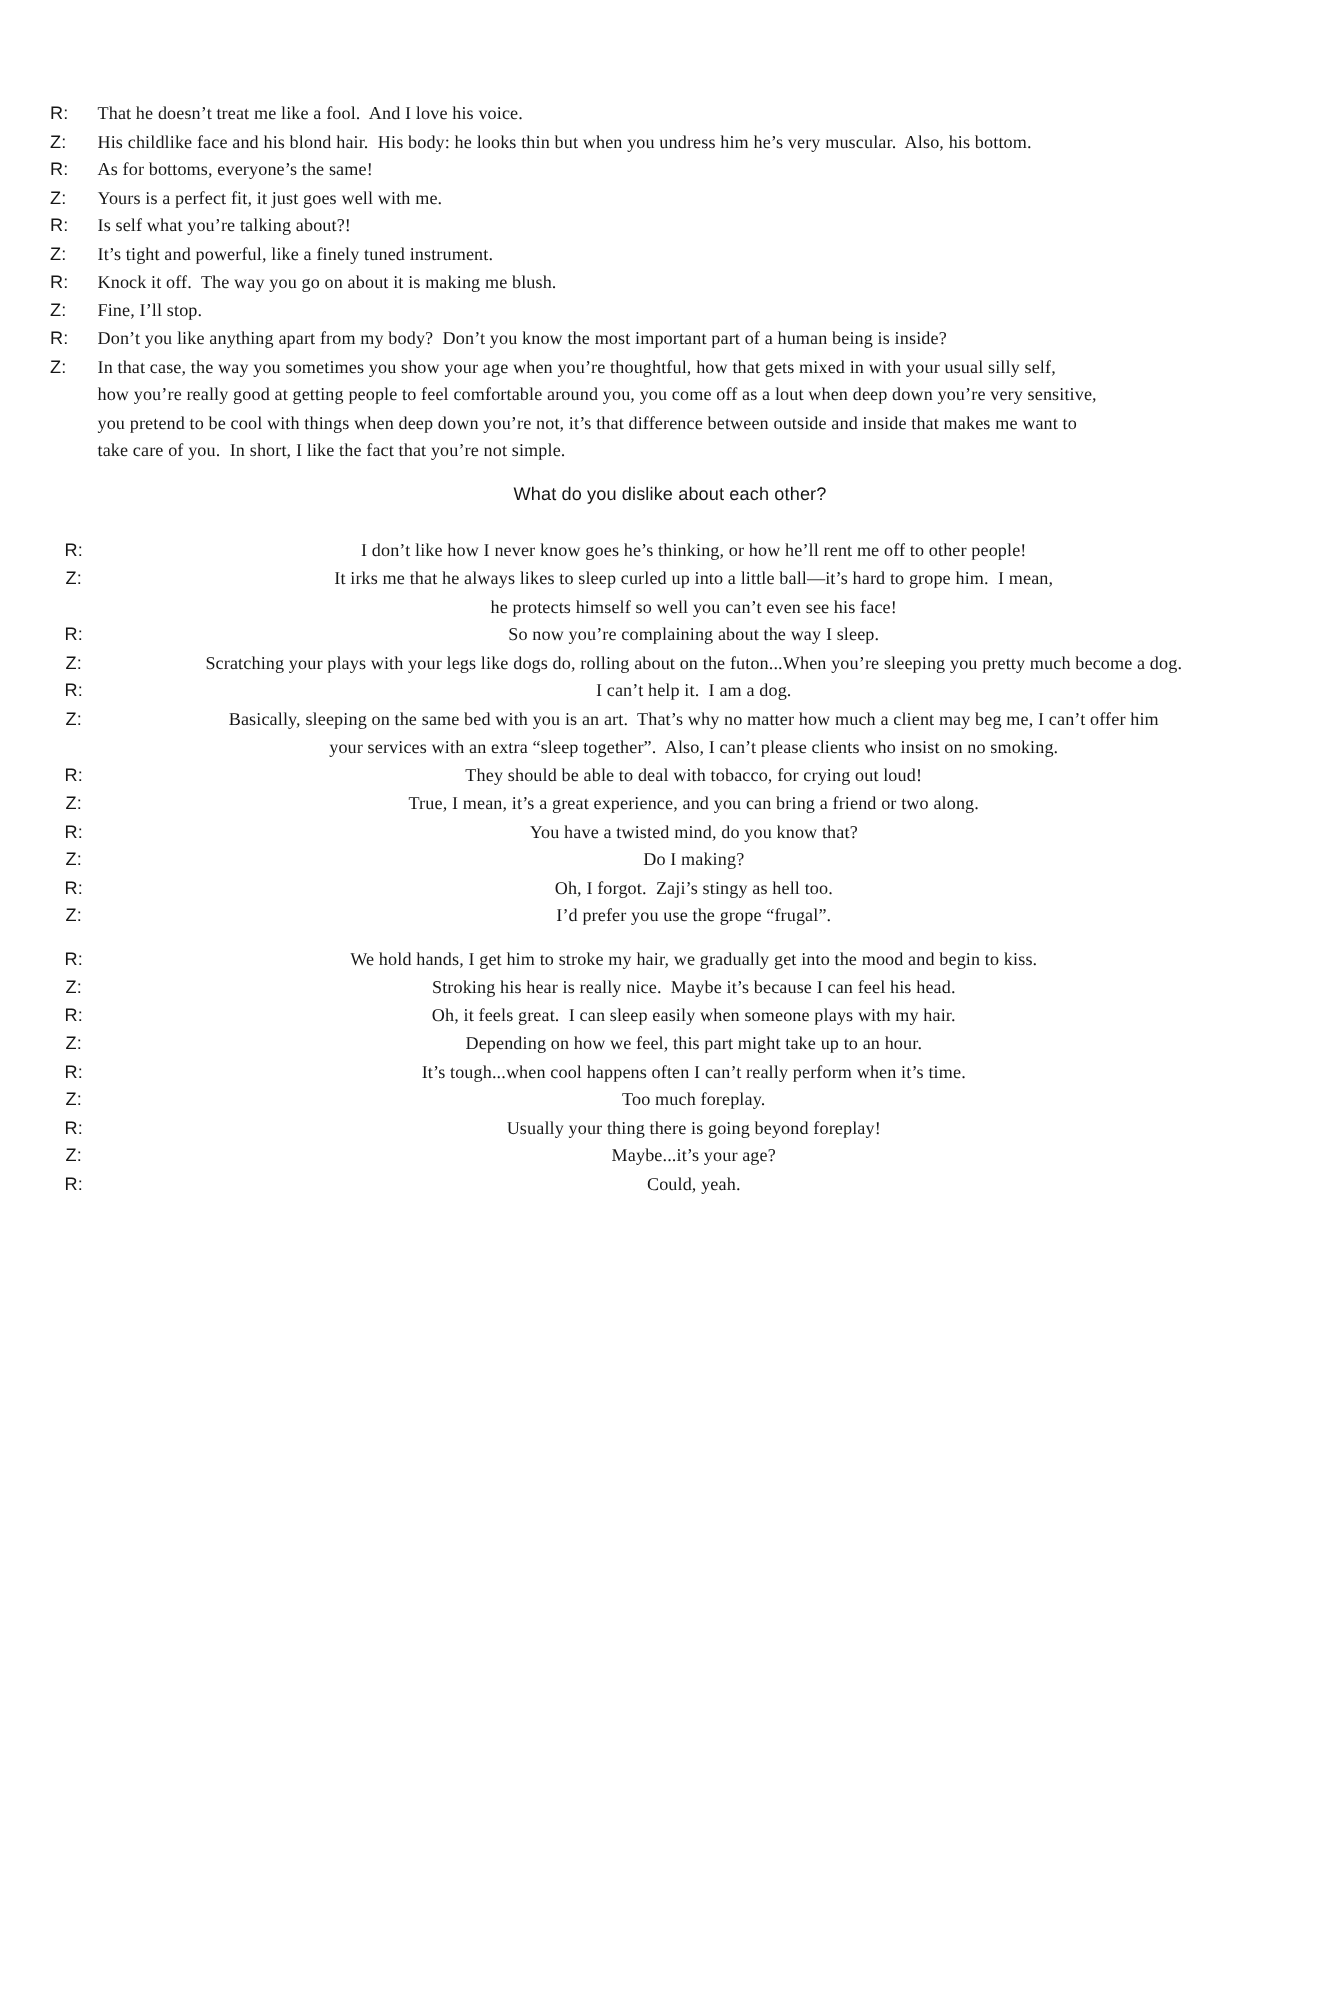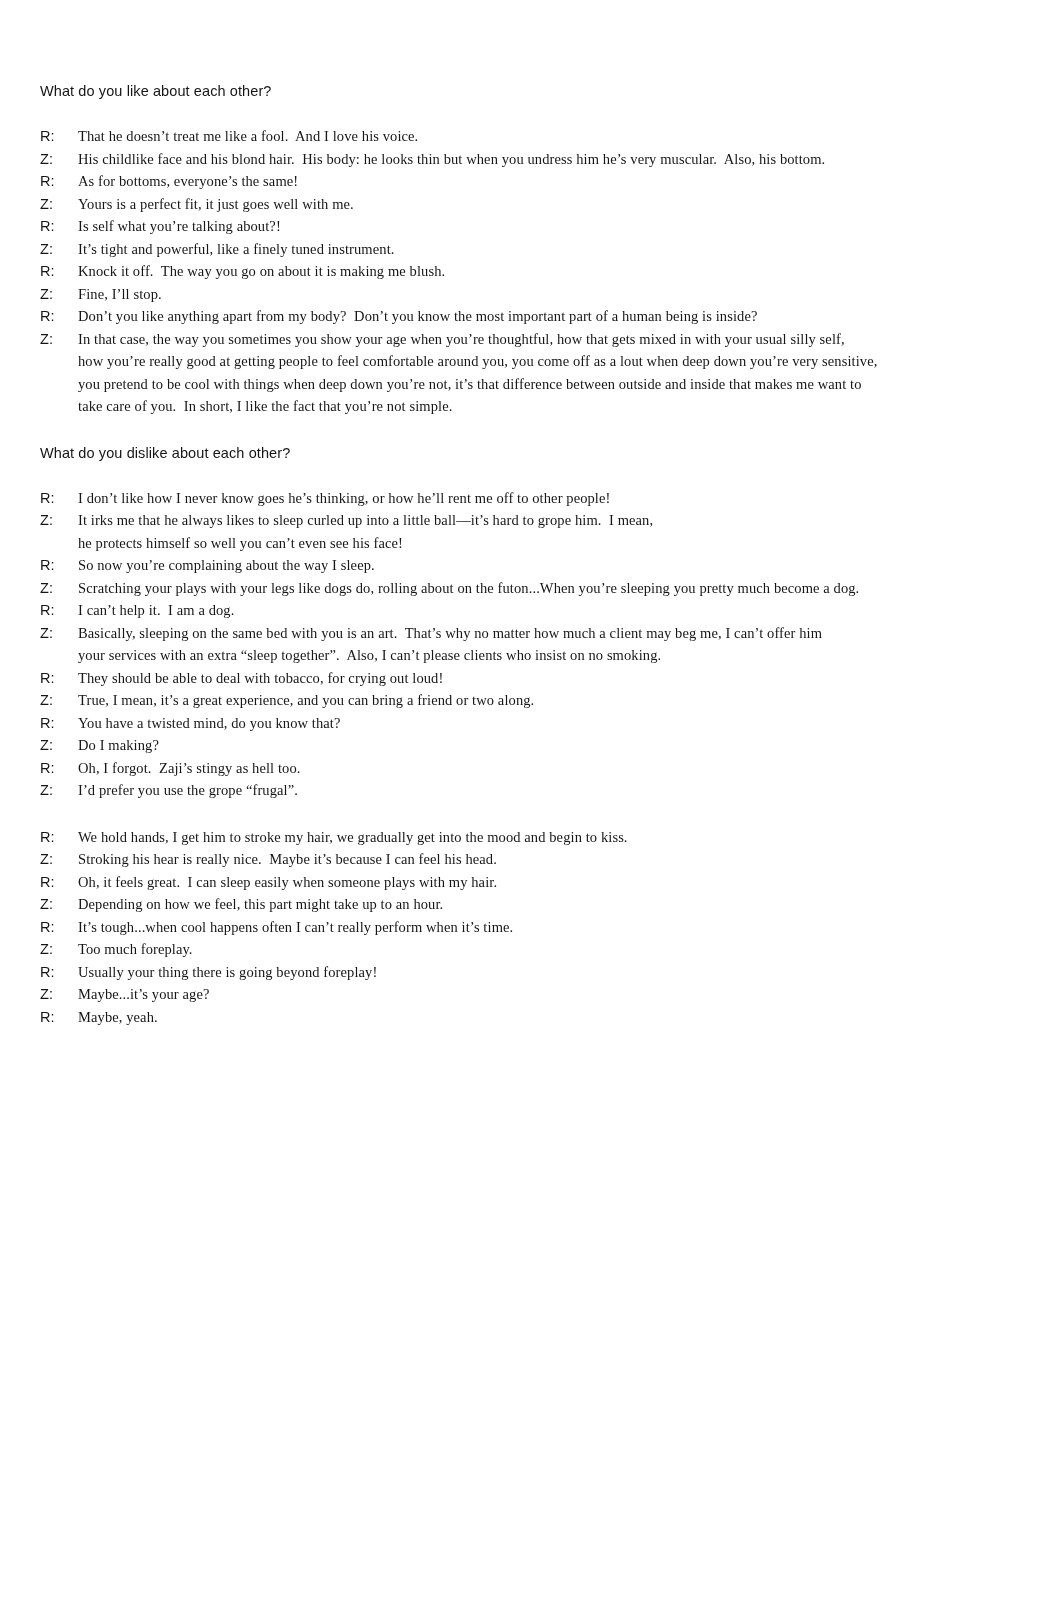--- a/index.html
+++ b/index.html
@@ -15,21 +15,22 @@
     color: #161616;
     overflow: hidden;
   }
   .doc {
     padding: 80px 30px 0 40px;
     font-size: 14.5px;
     line-height: 22.5px;
     letter-spacing: 0.1px;
   }
   .section + .section {
-    margin-top: 24px; 
+    margin-top: 12px; 
+    text-align: center;
   }
   .question {
     font-size: 14.5px;
     font-weight: normal;
     margin: 0 0 22.5px 0; 
   }
   .line {
     display: flex;
     align-items: flex-start;
   }
@@ -42,21 +43,20 @@
     white-space: pre-wrap;
     overflow-wrap: break-word;
     font-family: Liberation Serif, serif;
   }
 </style>
 </head>
 <body>
 
 <main class="doc" id="doc">
     <section class="section">
-      <h2 class="question">What do you like about each other?</h2>
       <div class="lines">
         <div class="line">
           <span class="speaker">R:</span>
           <span class="text">That he doesn’t treat me like a fool.  And I love his voice.</span>
         </div>
         <div class="line">
           <span class="speaker">Z:</span>
           <span class="text">His childlike face and his blond hair.  His body: he looks thin but when you undress him he’s very muscular.  Also, his bottom.</span>
         </div>
         <div class="line">
@@ -180,17 +180,17 @@
         <div class="line">
           <span class="speaker">R:</span>
           <span class="text">Usually your thing there is going beyond foreplay!</span>
         </div>
         <div class="line">
           <span class="speaker">Z:</span>
           <span class="text">Maybe...it’s your age?</span>
         </div>
         <div class="line">
           <span class="speaker">R:</span>
-          <span class="text">Maybe, yeah.</span>
+          <span class="text">Could, yeah.</span>
         </div>
       </div>
     </section>
   </main>
 
 </body></html>

